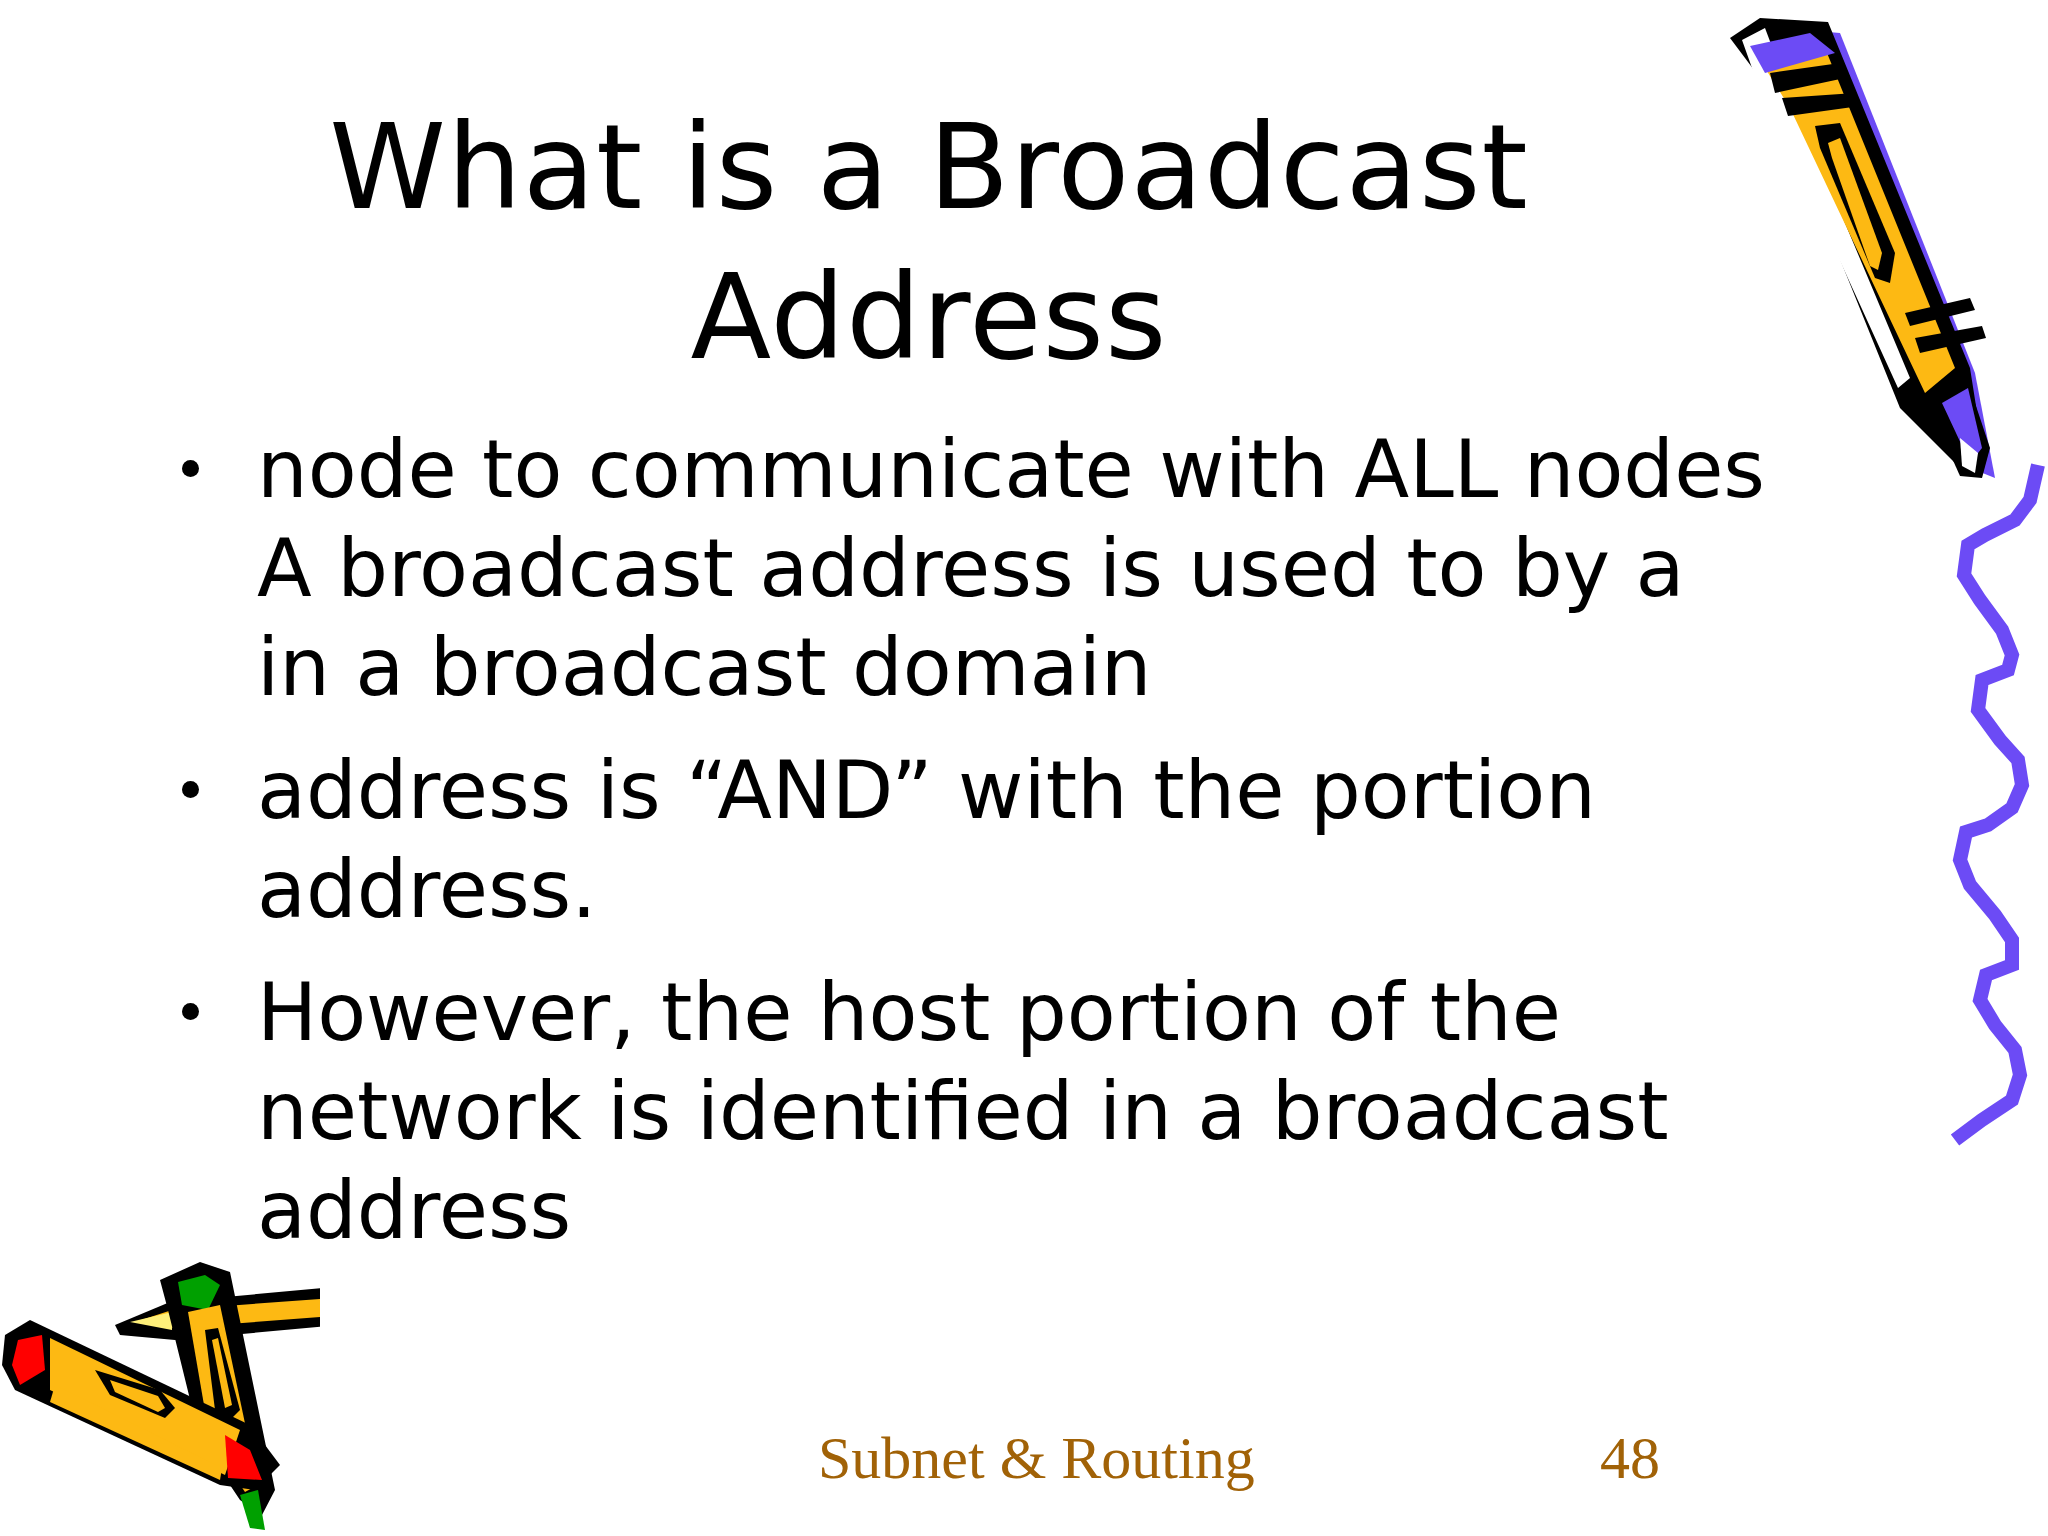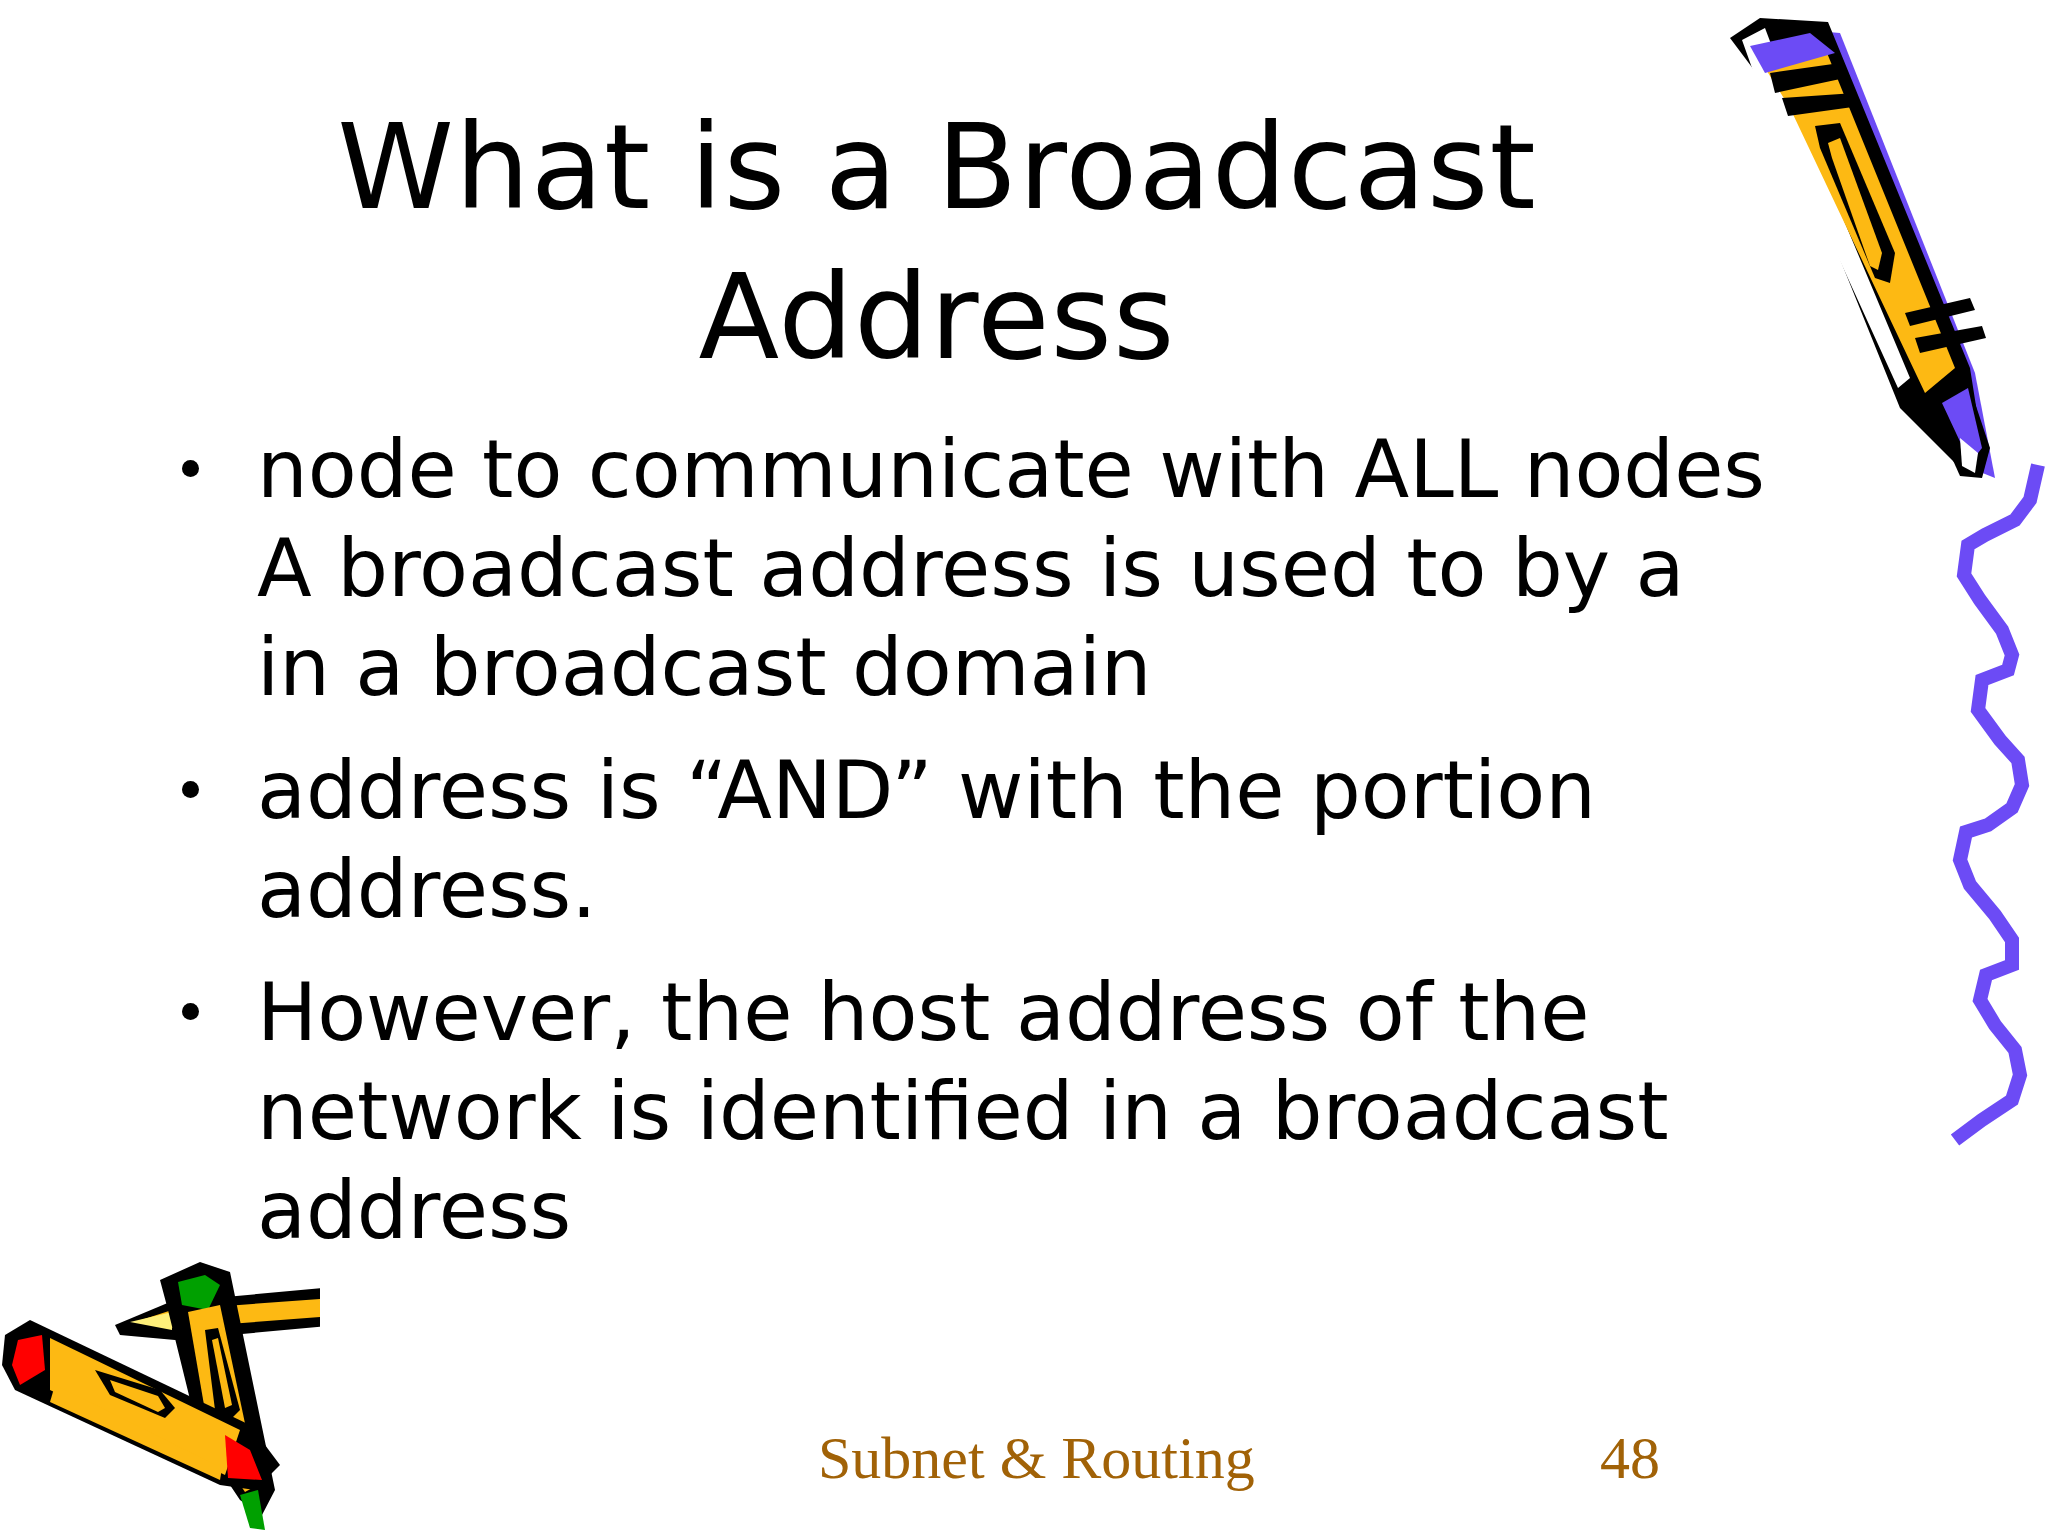--- a/index.html
+++ b/index.html
@@ -9,21 +9,21 @@
       overflow: hidden;
     }
     .slide {
       position: relative;
       width: 2048px; height: 1536px;
       background: #ffffff;
       color: #000000;
     }
     .title {
       position: absolute;
-      left: 312px; top: 92px;
+      left: 304px; top: 92px;
       width: 1250px;
       text-align: center;
       font-family: "DejaVu Sans", sans-serif;
       font-size: 118px;
       line-height: 150px;
       letter-spacing: 1px;
       font-weight: normal;
     }
     .title span { display: block; }
     .bullets {
@@ -134,21 +134,21 @@
     <li class="bullet">
       <span class="bullet-dot"></span>
       <span class="bullet-text">
         <span>address is “AND” with the portion</span>
         <span>address.</span>
       </span>
     </li>
     <li class="bullet">
       <span class="bullet-dot"></span>
       <span class="bullet-text">
-        <span>However, the host address of the</span>
+        <span>However, the host portion of the</span>
         <span>network is identified in a broadcast</span>
         <span>address</span>
       </span>
     </li>
   </ul>
 
   <div class="footer footer-title">Subnet &amp; Routing</div>
   <div class="footer footer-page">48</div>
 
 </div>

